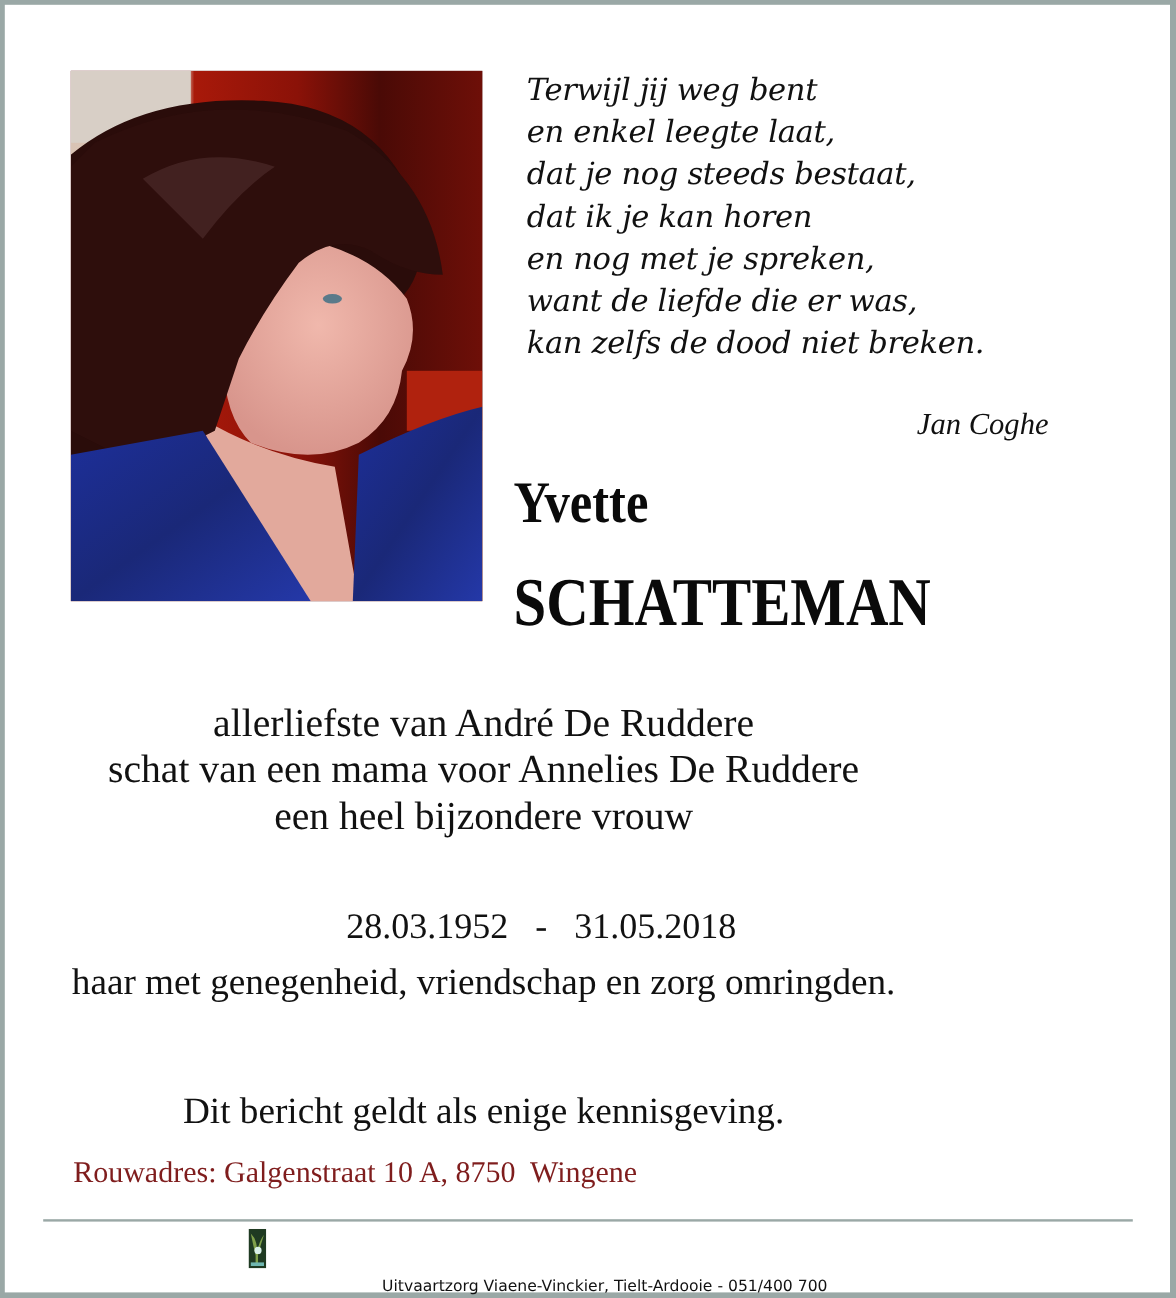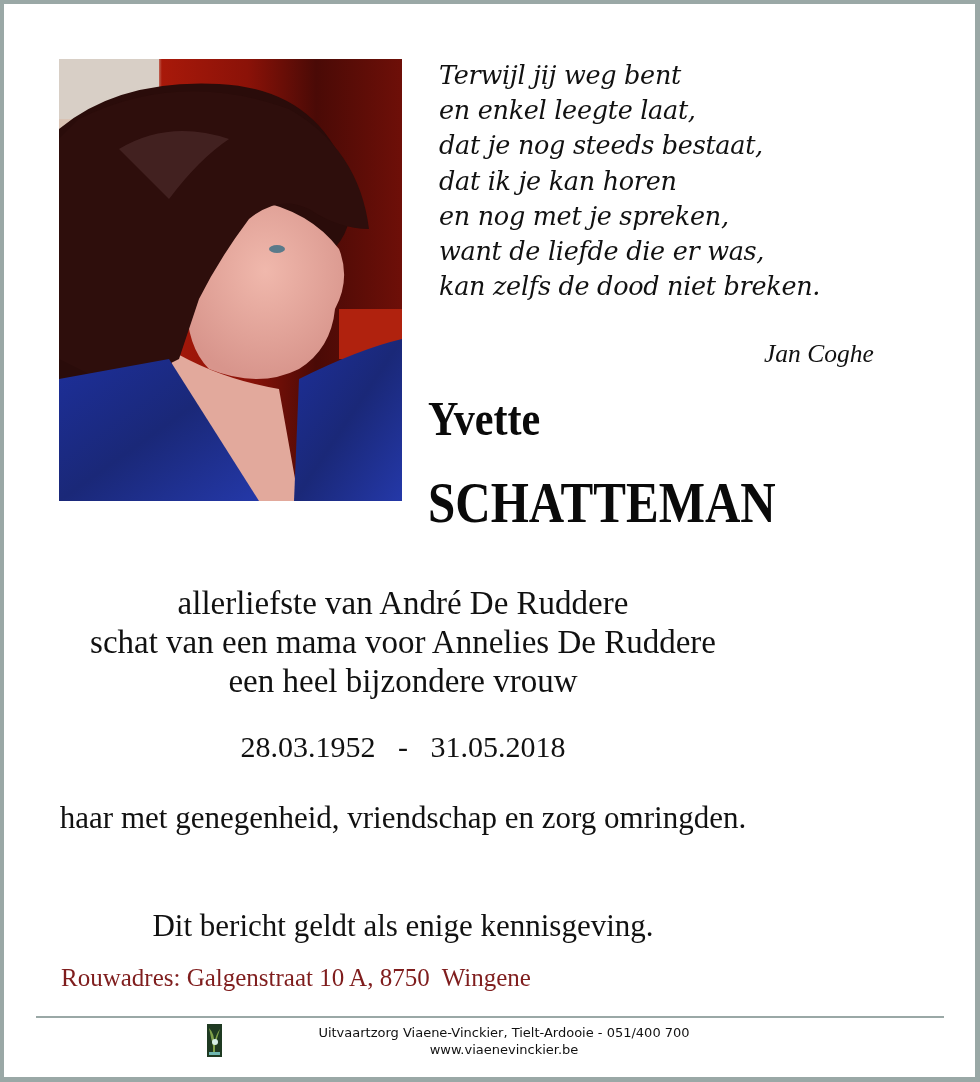--- a/index.html
+++ b/index.html
@@ -55,21 +55,21 @@
     .name-last { top: 466px; font-size: 57px; transform: scaleX(0.86); }
     .center-block {
       position: absolute;
       left: 0; width: 798px;
       text-align: center;
       font-family: "Liberation Serif", serif;
       color: #111;
     }
     .relations { top: 580px; font-size: 33px; line-height: 39px; }
     .relations span { display: block; white-space: nowrap; }
-    .dates { top: 726px; font-size: 30px; white-space: pre; }
+    .dates { top: 752px; font-size: 30px; white-space: pre; padding-left: 48px; }
     .thanks { top: 796px; font-size: 31px; line-height: 36px; }
     .thanks span { display: block; white-space: nowrap; }
     .notice { top: 904px; font-size: 31px; white-space: nowrap; }
     .address {
       position: absolute;
       left: 57px; top: 960px;
       font-family: "Liberation Serif", serif;
       font-size: 25px;
       color: #7f1d1d;
       white-space: pre;
@@ -87,21 +87,21 @@
     .footer-logo svg { display: block; width: 100%; height: 100%; }
     .footer-text {
       position: absolute;
       left: 240px; top: 1020px; width: 520px;
       text-align: center;
       font-family: "DejaVu Sans", sans-serif;
       font-size: 13px;
       line-height: 17px;
       color: #111;
     }
-    .footer-text span { display: block; white-space: nowrap; }
+    .footer-text span { display: block; white-space: nowrap; margin-top: 40px; }
   </style>
 </head>
 <body>
 
 <div class="card">
 
   <div class="photo">
     <svg viewBox="0 0 343 442" preserveAspectRatio="none">
       <defs>
         <linearGradient id="bg" x1="0" y1="0" x2="1" y2="0">

